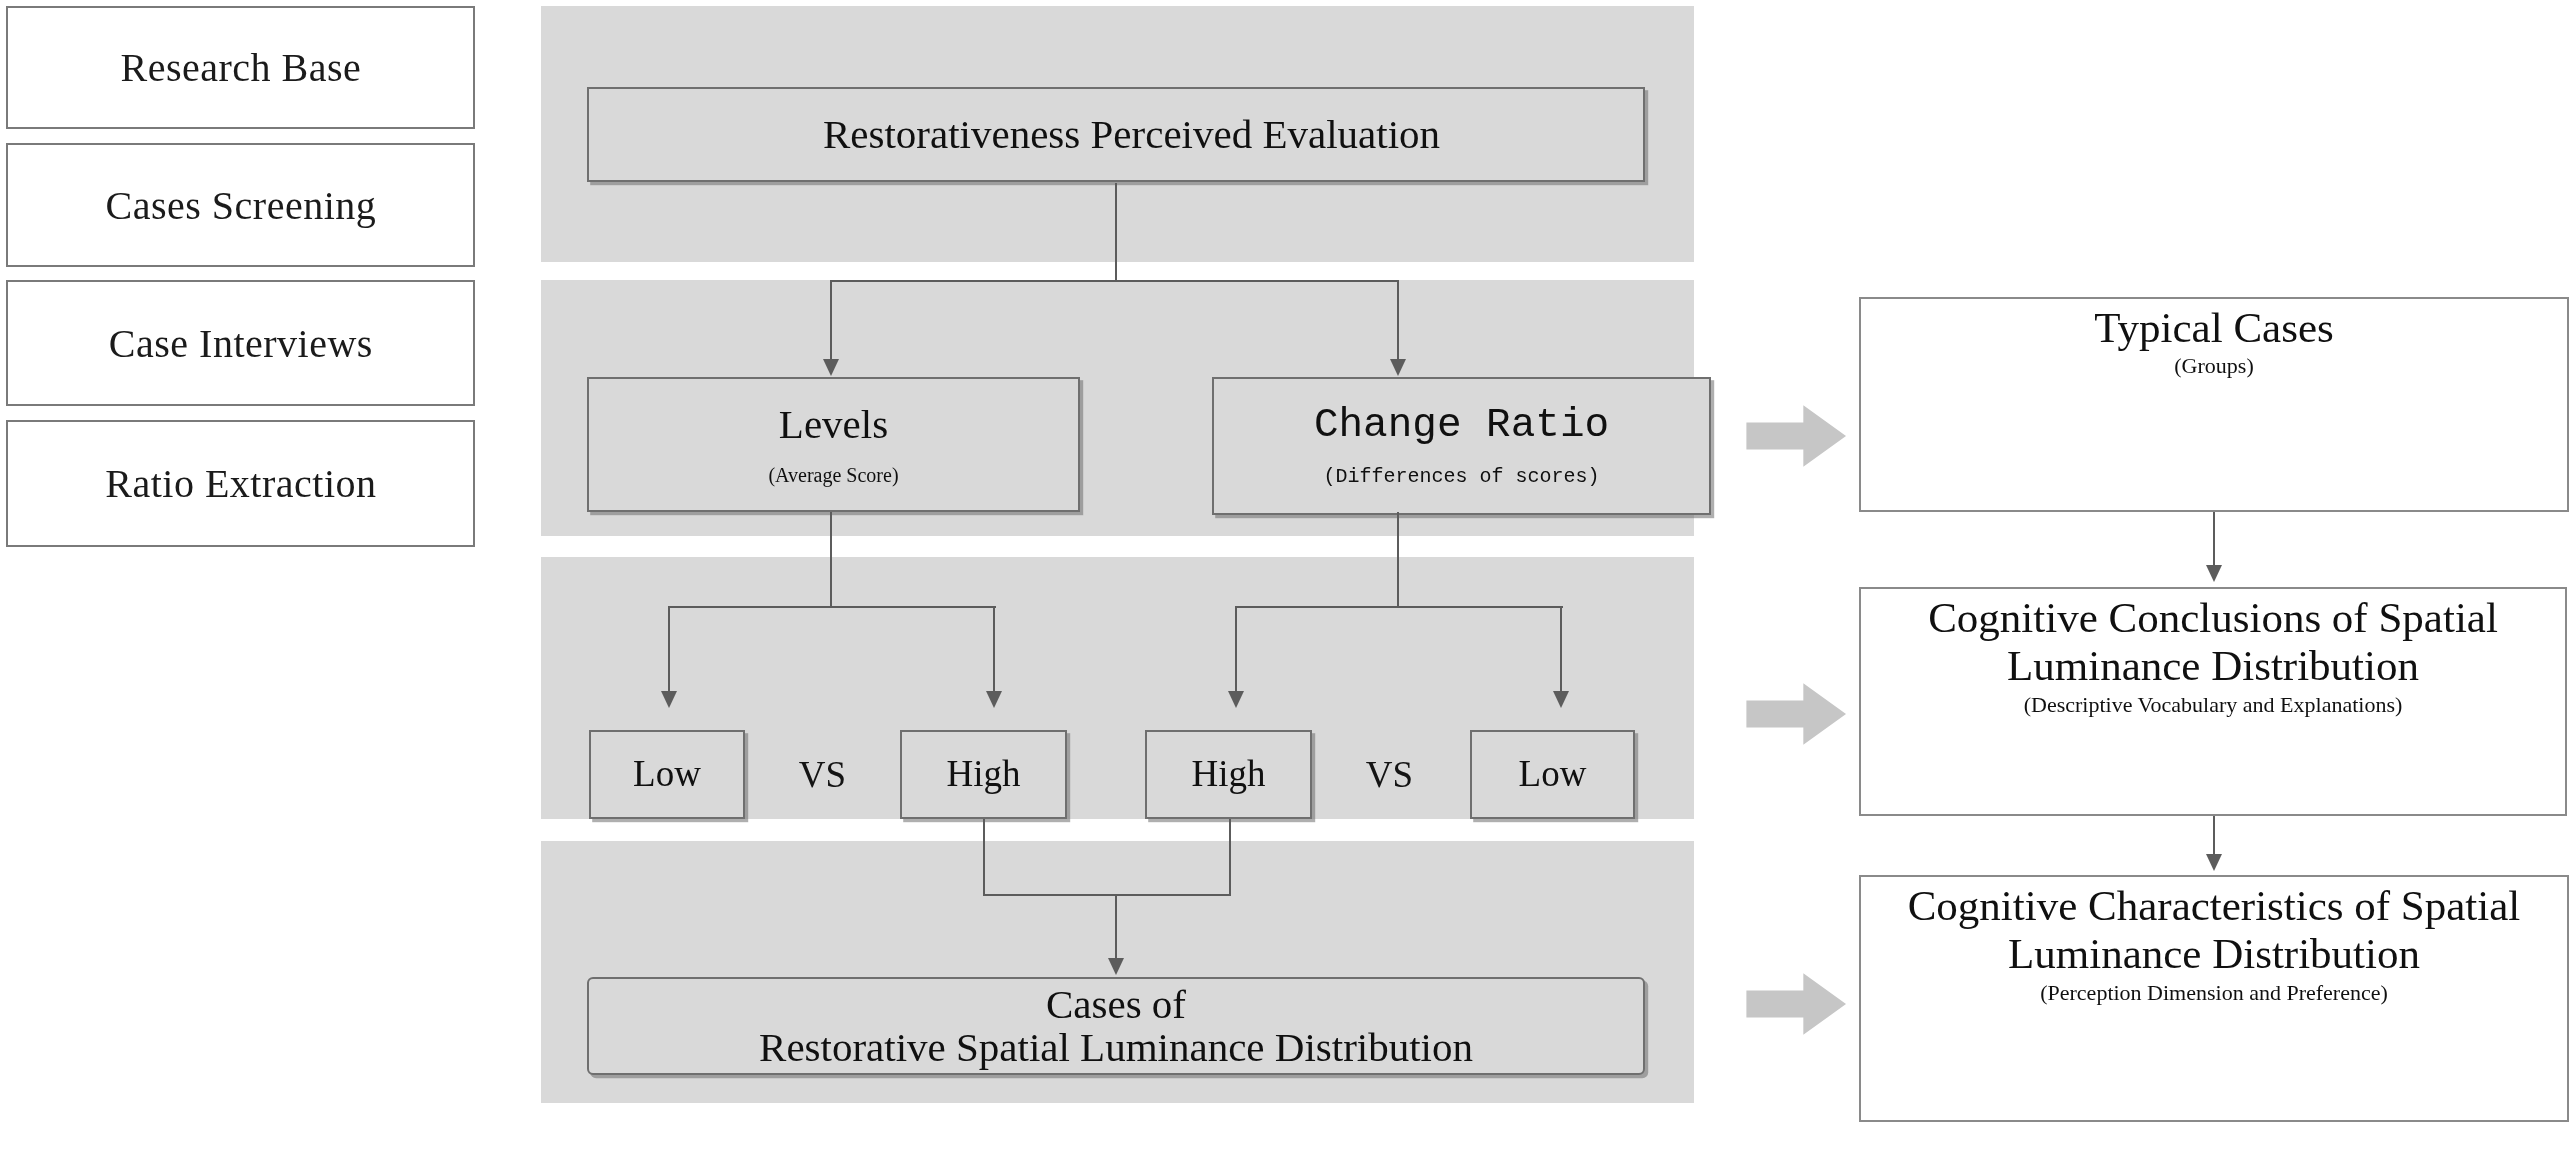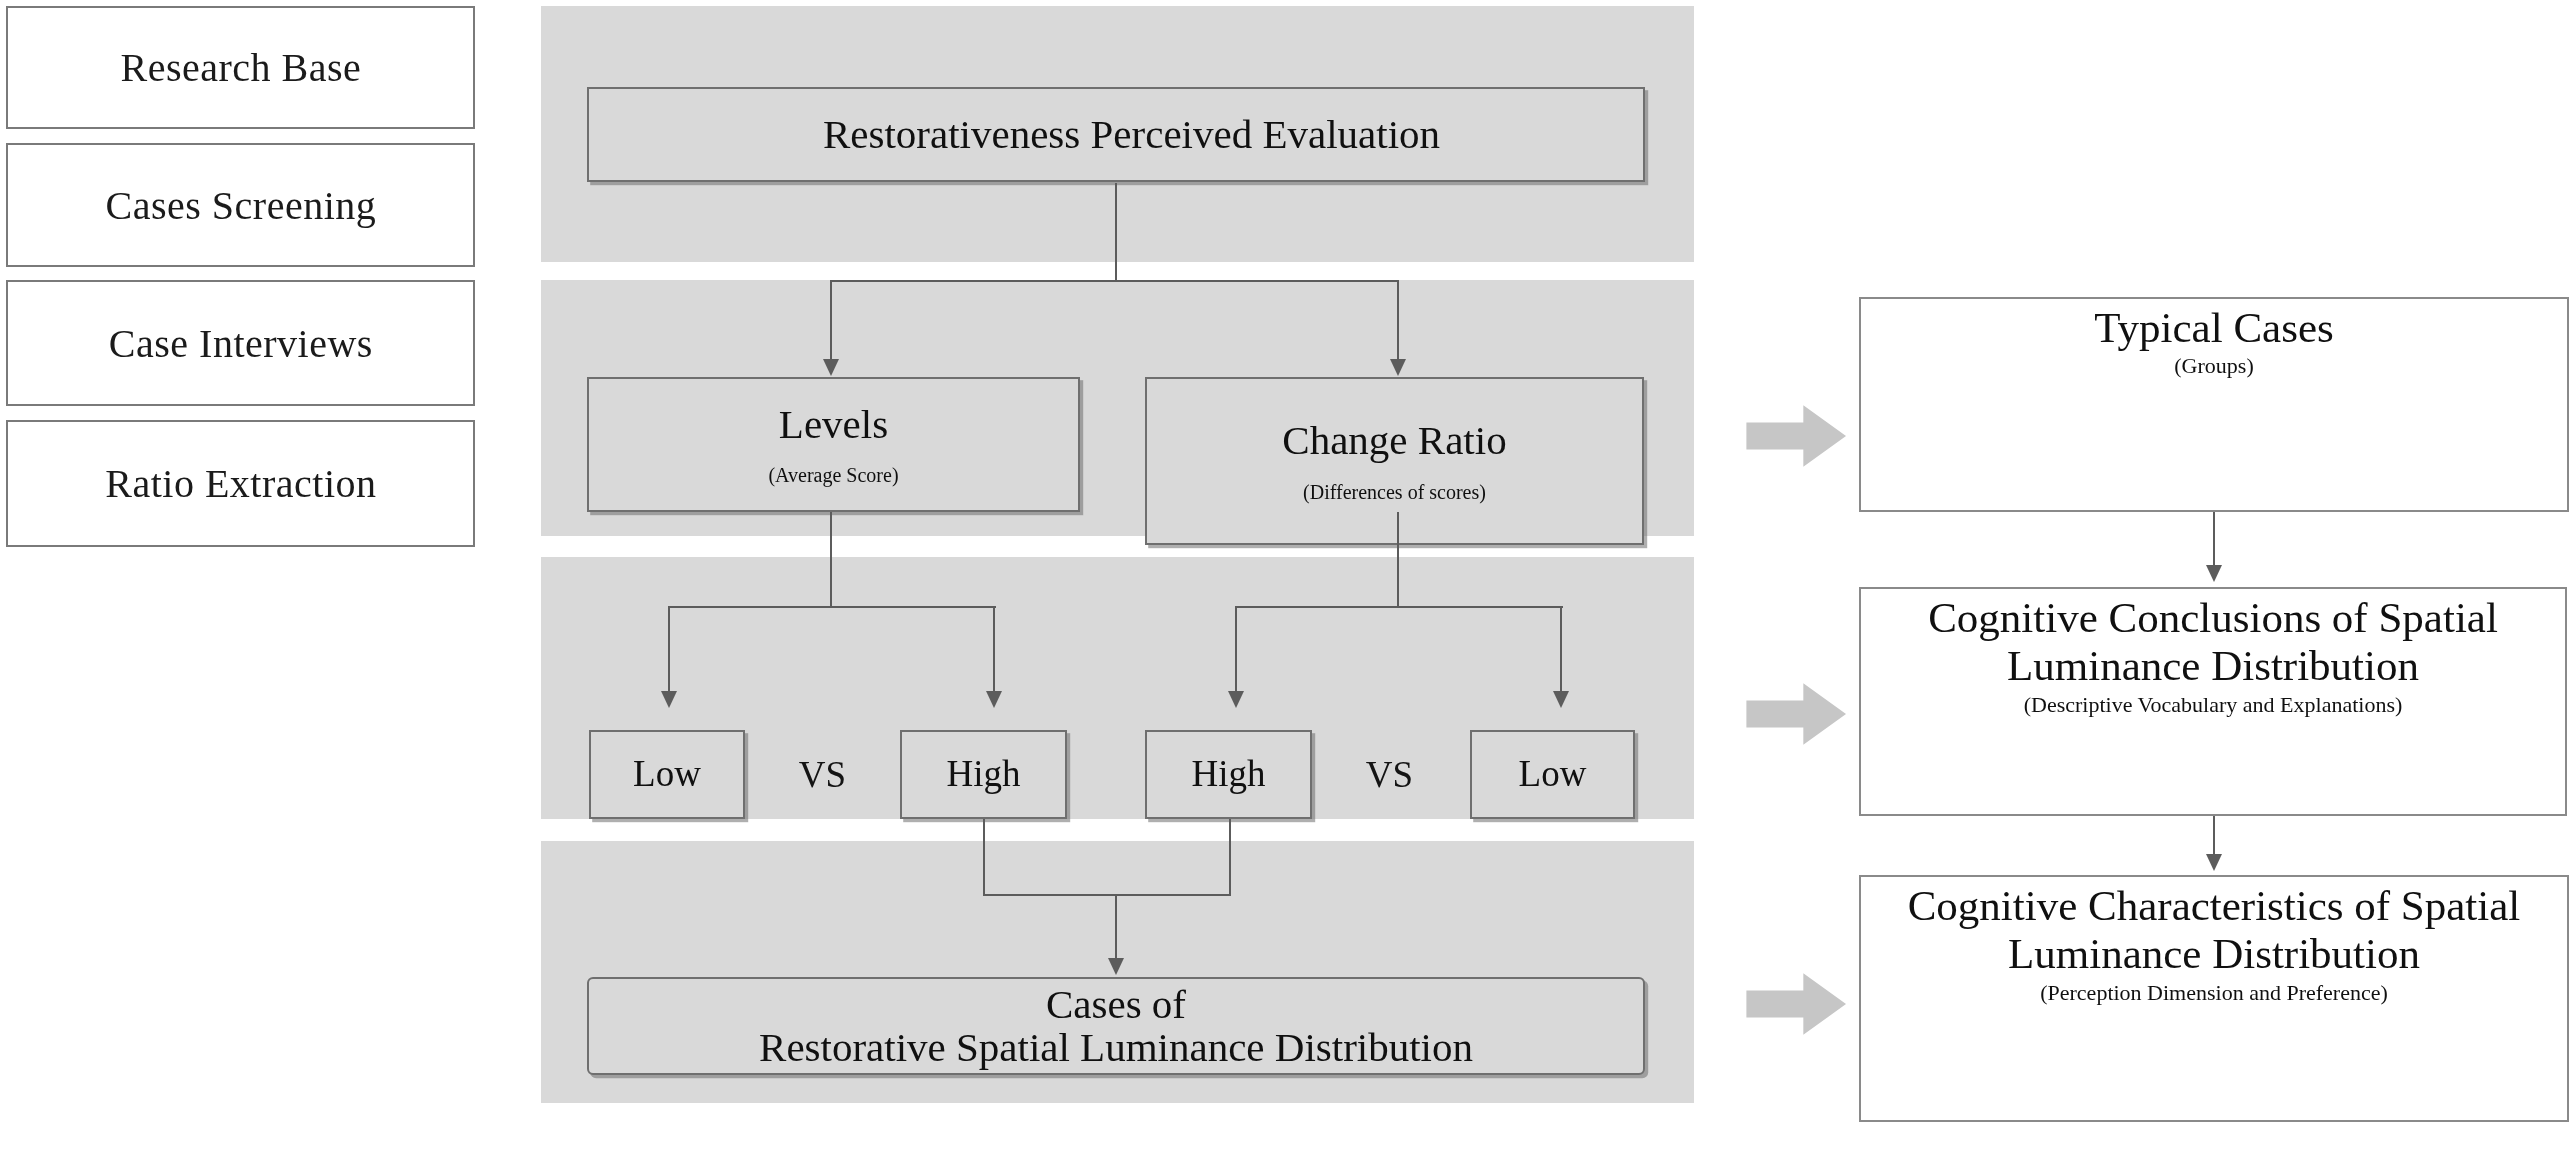--- a/index.html
+++ b/index.html
@@ -156,21 +156,21 @@
   <div class="arrowhead" style="left:823px; top:359px;"></div>
 
   <div class="ln-v" style="left:1397px; top:280px; height:84px;"></div>
   <div class="arrowhead" style="left:1390px; top:359px;"></div>
 
   <div class="flow-box" style="left:587px; top:377px; width:493px; height:135px;">
     <div class="main">Levels</div>
     <div class="sub">(Average Score)</div>
   </div>
 
-  <div class="flow-box" style="left:1145px; top:377px; width:499px; height:168px;">
+  <div class="flow-box" style="left:1212px; top:377px; width:499px; height:138px;font-family:Liberation Mono, monospace;">
     <div class="main">Change Ratio</div>
     <div class="sub">(Differences of scores)</div>
   </div>
 
   <div class="ln-v" style="left:830px; top:512px; height:95px;"></div>
   <div class="ln-h" style="left:668px; top:606px; width:328px;"></div>
   <div class="ln-v" style="left:668px; top:606px; height:89px;"></div>
   <div class="arrowhead" style="left:661px; top:691px;"></div>
   <div class="ln-v" style="left:993px; top:606px; height:89px;"></div>
   <div class="arrowhead" style="left:986px; top:691px;"></div>

